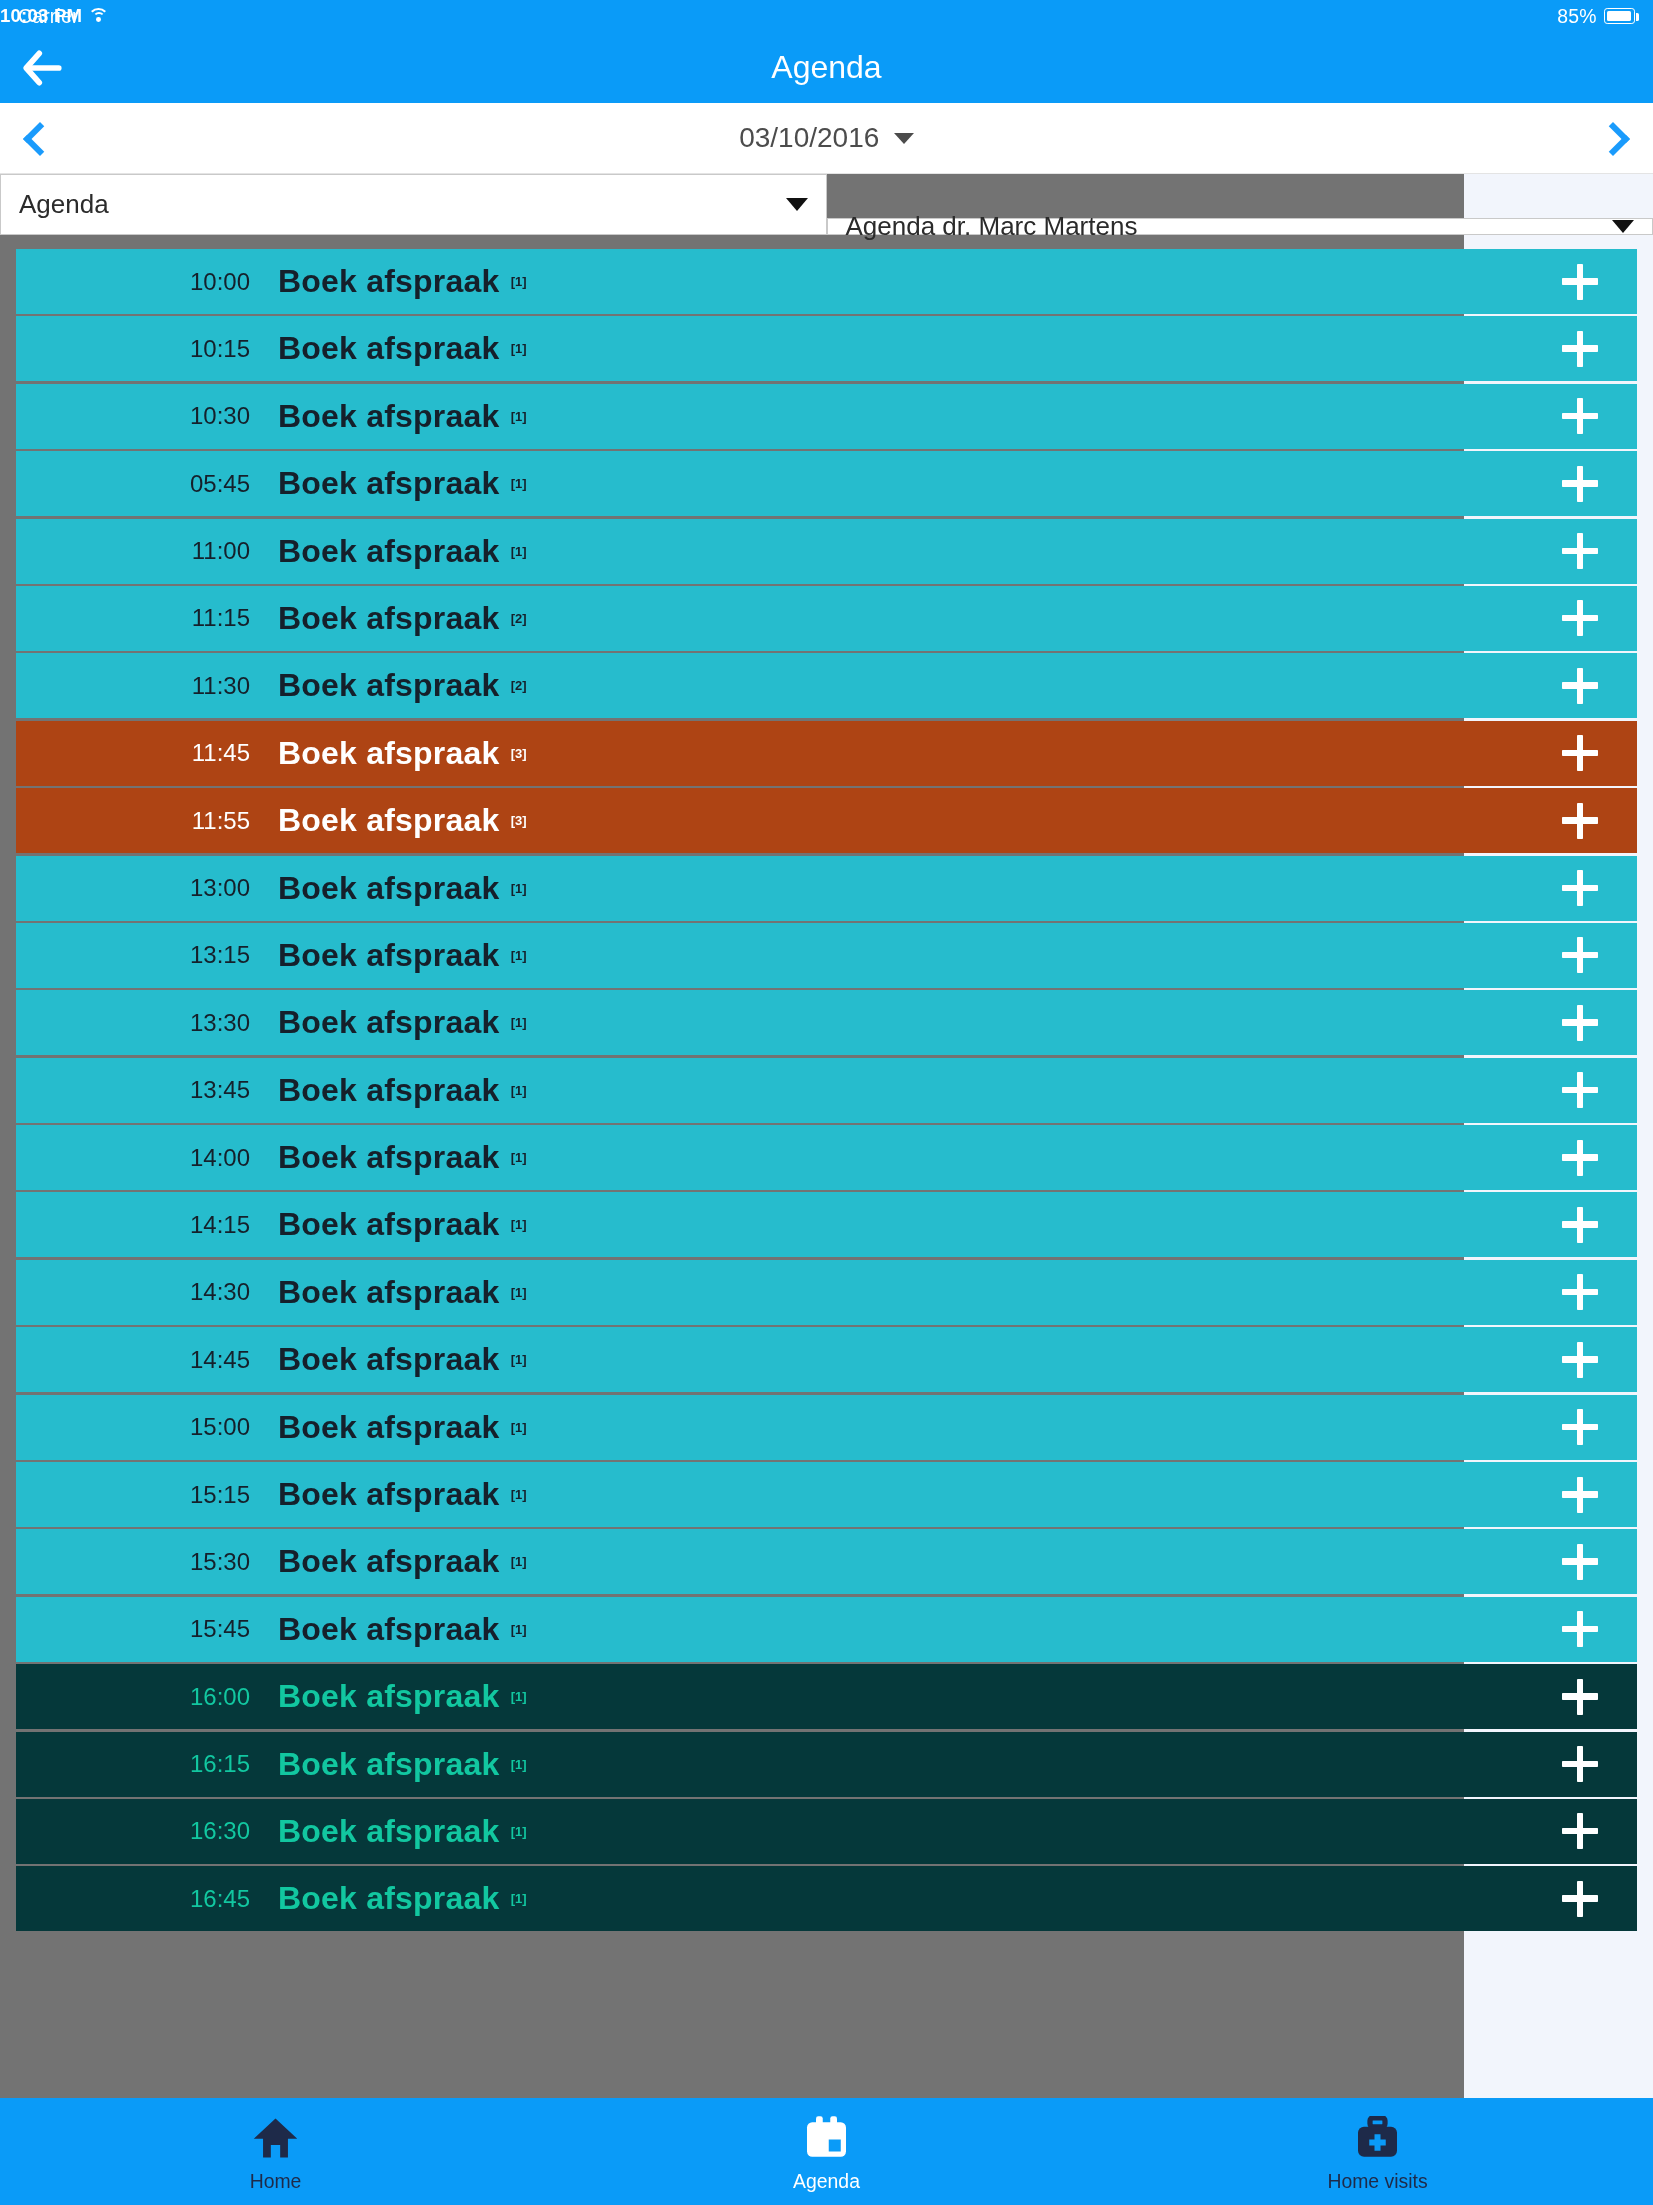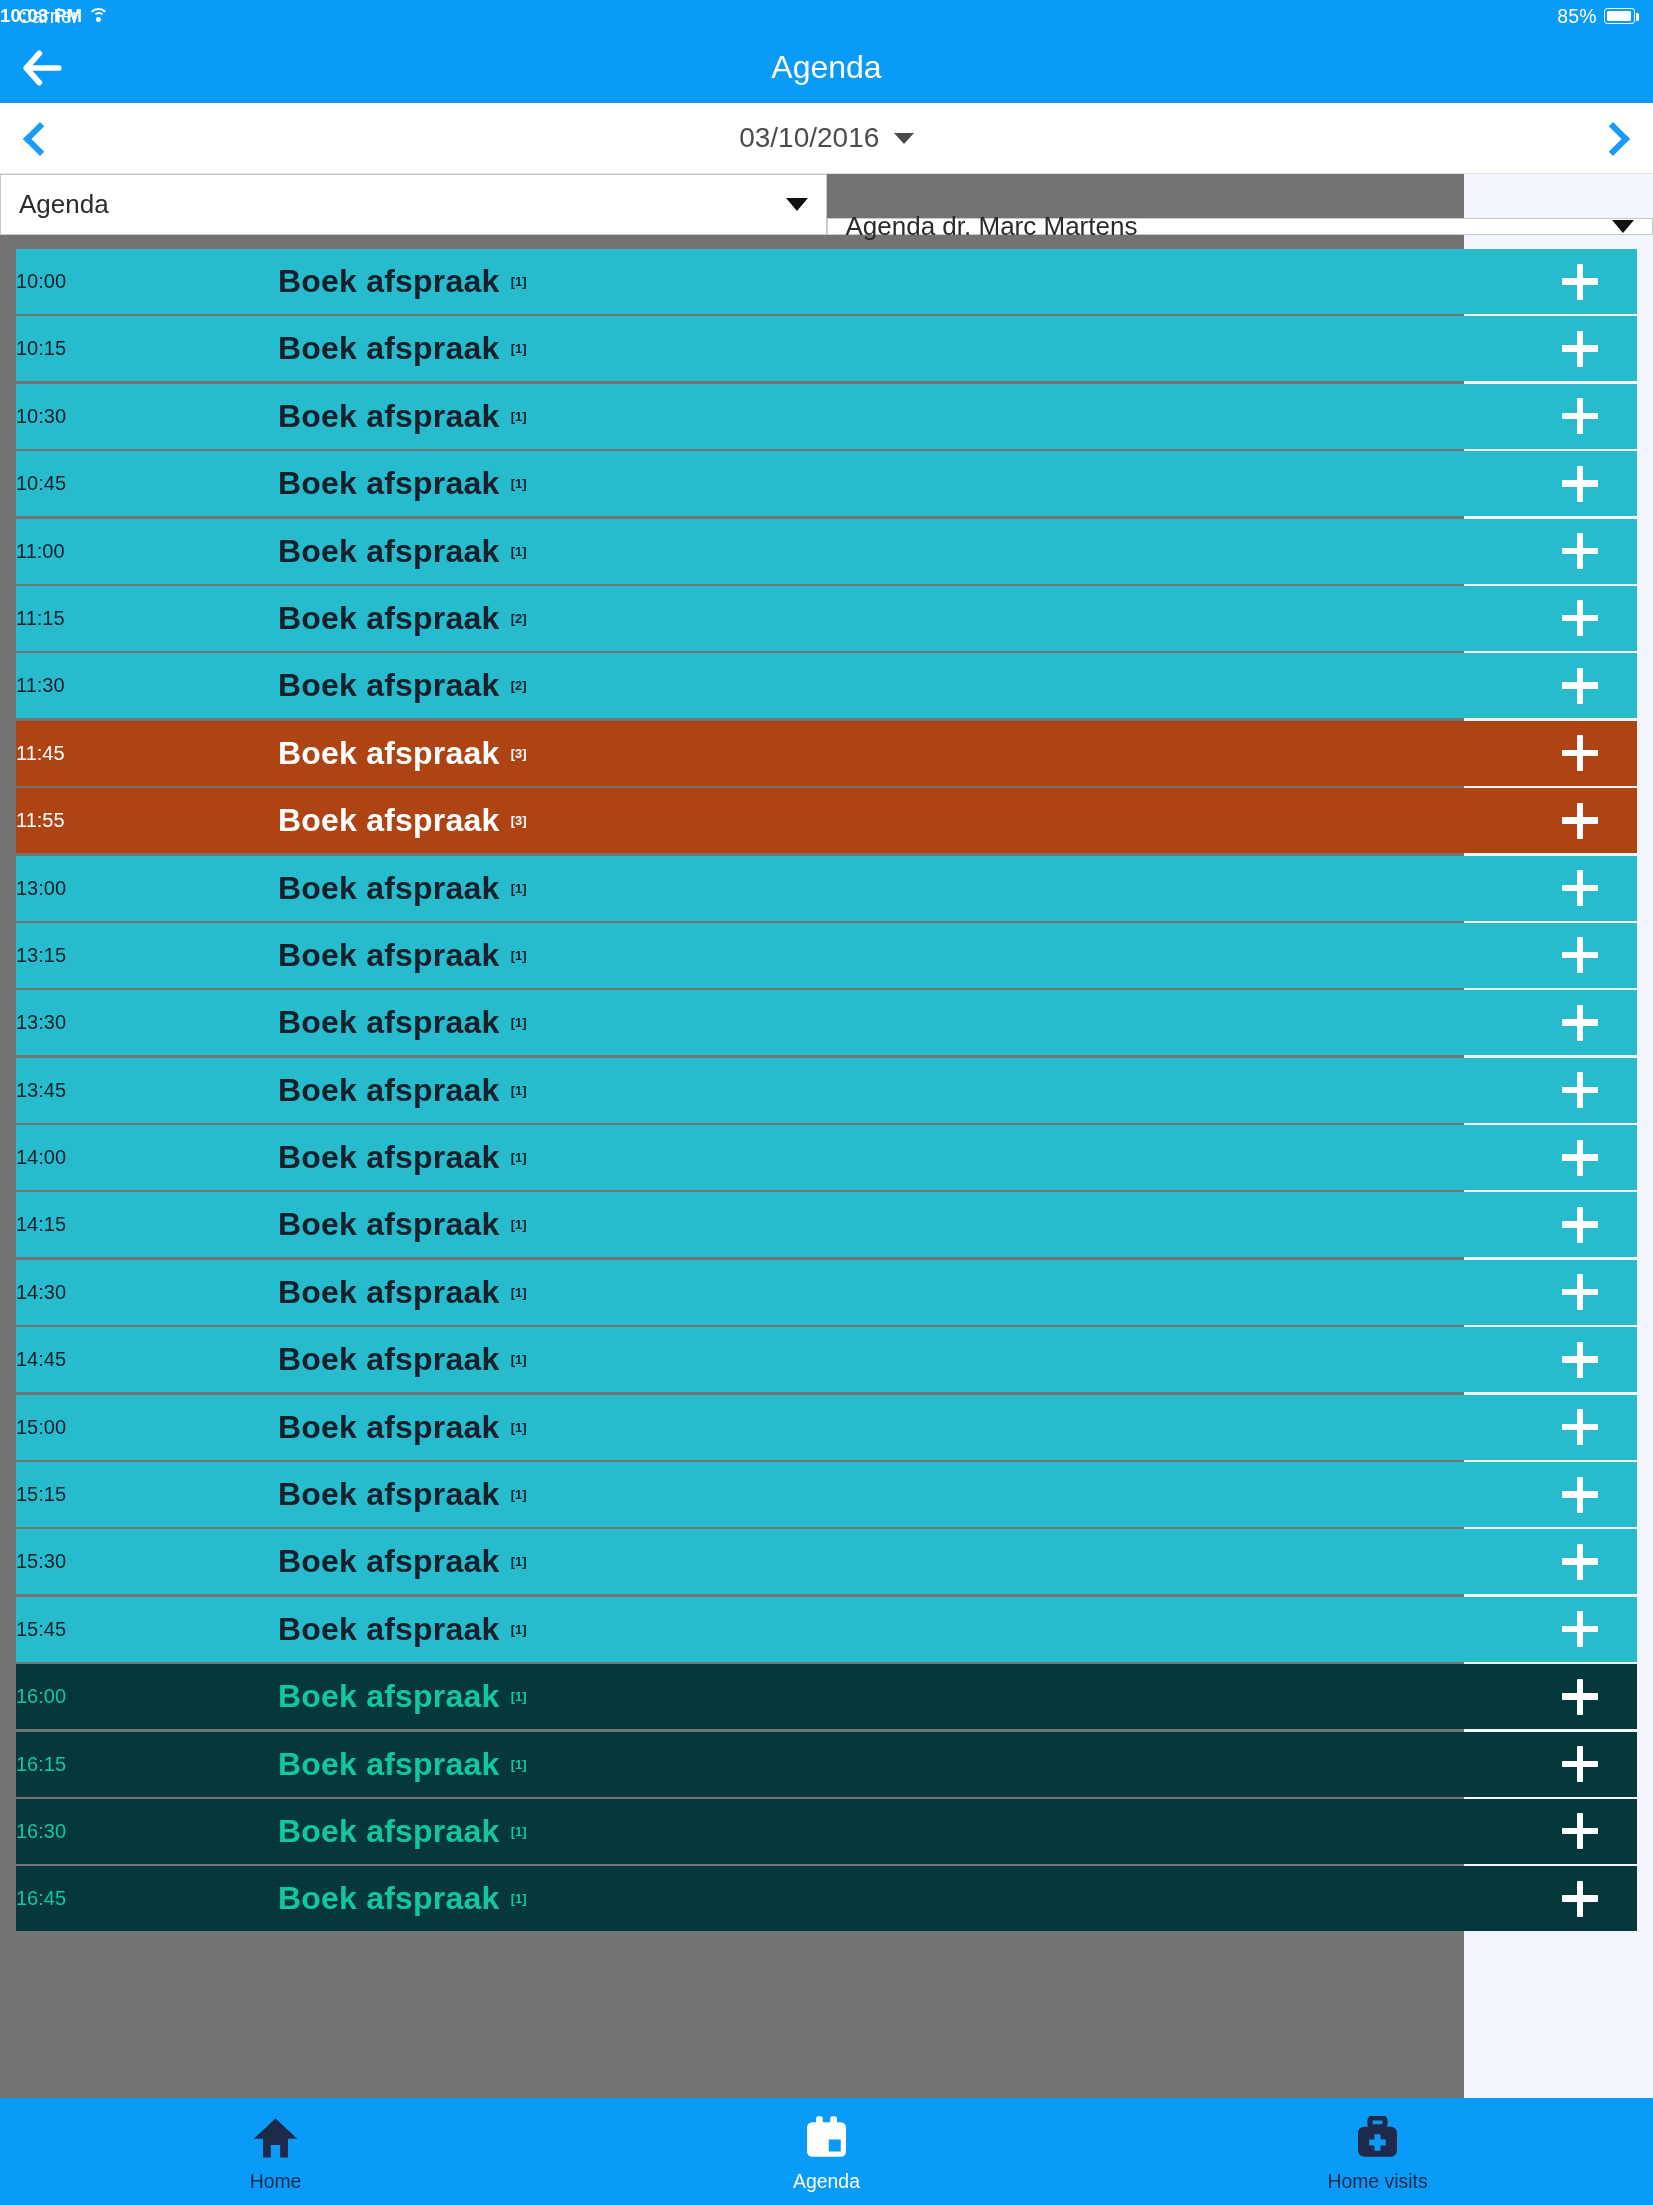--- a/index.html
+++ b/index.html
@@ -74,21 +74,21 @@
     border-left:11.3px solid transparent;border-right:11.3px solid transparent;border-top:13px solid #111;
   }
 
   
   .slots{ position:absolute; top:249px; left:16px; width:1621px; }
   .slot{
     height:65px; display:flex; align-items:center; margin-bottom:2.4px;
     cursor:pointer; position:relative;
   }
   .slot .time{
-    width:234px; text-align:left; font-size:20px; font-weight:400;
+    width:234px; text-align:right; font-size:24px; font-weight:400;
   }
   .slot .label{
     font-size:32px; font-weight:bold; margin-left:28px; letter-spacing:0.2px;
   }
   .slot .count{ margin-left:11.3px; font-weight:bold; }
   .slot .plus{
     margin-left:auto; margin-right:39px; width:36px; height:36px; position:relative; cursor:pointer;
   }
   .slot .plus::before,.slot .plus::after{
     content:""; position:absolute; background:#fff; border-radius:0.8px;
@@ -184,21 +184,21 @@
         <span class="count">[1]</span>
         <span class="plus"></span>
       </div>
       <div class="slot teal">
         <span class="time">10:30</span>
         <span class="label">Boek afspraak</span>
         <span class="count">[1]</span>
         <span class="plus"></span>
       </div>
       <div class="slot teal">
-        <span class="time">10:45</span>
+        <span class="time">05:45</span>
         <span class="label">Boek afspraak</span>
         <span class="count">[1]</span>
         <span class="plus"></span>
       </div>
       <div class="slot teal">
         <span class="time">11:00</span>
         <span class="label">Boek afspraak</span>
         <span class="count">[1]</span>
         <span class="plus"></span>
       </div>

